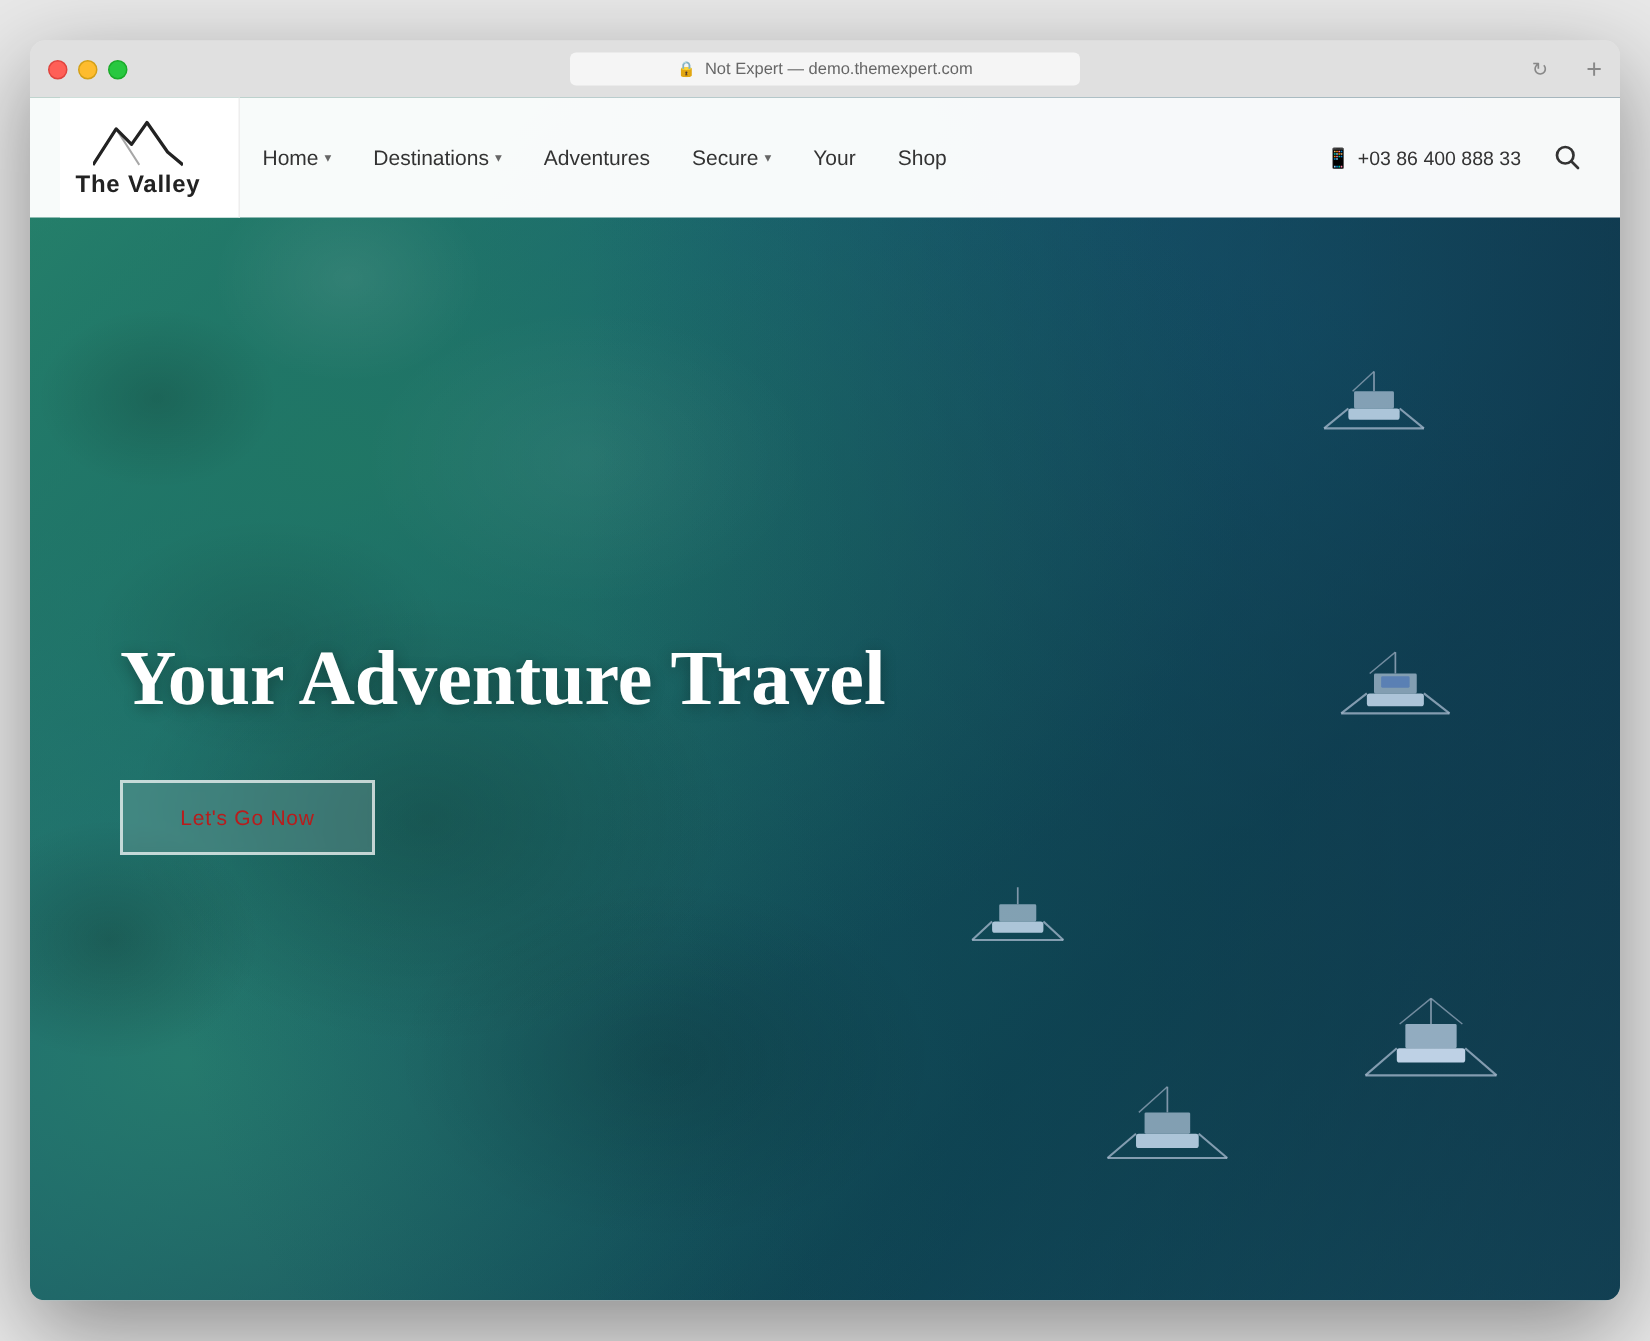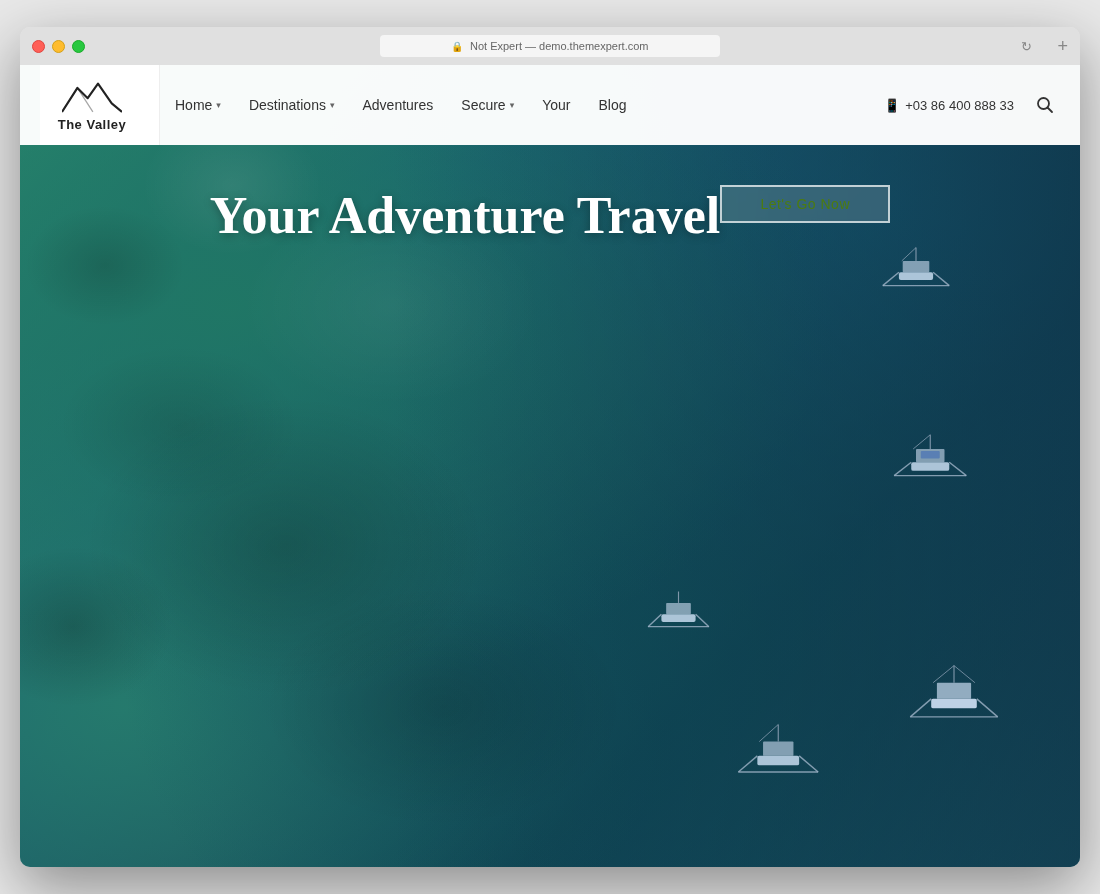--- a/index.html
+++ b/index.html
@@ -161,21 +161,21 @@
       padding-right: 15px;
       margin-right: 15px;
     }
 
     .logo-mountains {
       width: 60px;
       height: 35px;
     }
 
     .logo-text {
-      font-size: 13px;
+      font-size: 16px;
       font-weight: 700;
       color: #222;
       text-align: center;
       margin-top: 3px;
       letter-spacing: 0.5px;
     }
 
     .nav-links {
       display: flex;
       align-items: center;
@@ -223,21 +223,21 @@
       font-size: 16px;
       color: #333;
     }
 
     
     .hero-content {
       position: relative;
       z-index: 5;
       flex: 1;
       display: flex;
-      flex-direction: row;
+      flex-direction: column;
       justify-content: center;
       padding: 0 60px 60px;
       padding-top: 40px;
     }
 
     .hero-title {
       font-size: 52px;
       font-weight: 700;
       color: white;
       line-height: 1.2;
@@ -245,24 +245,24 @@
       text-shadow: 0 2px 10px rgba(0,0,0,0.3);
       margin-bottom: 35px;
       font-family: Georgia, serif;
     }
 
     .hero-btn {
       display: inline-flex;
       align-items: center;
       justify-content: center;
       width: 170px;
-      height: 38px;
+      height: 50px;
       border: 2px solid rgba(255,255,255,0.7);
       background: rgba(255,255,255,0.15);
-      color: #4d7c0f;
+      color: #b91c1c;
       font-size: 14px;
       cursor: pointer;
       letter-spacing: 0.5px;
       backdrop-filter: blur(2px);
       transition: background 0.2s;
     }
 
     
     .boats-container {
       position: absolute;
@@ -323,21 +323,21 @@
           <span>Adventures</span>
         </div>
         <div class="nav-item">
           <span>Secure</span>
           <span class="chevron">▾</span>
         </div>
         <div class="nav-item">
           <span>Your</span>
         </div>
         <div class="nav-item">
-          <span>Blog</span>
+          <span>Shop</span>
         </div>
       </div>
 
       <div class="nav-right">
         <div class="phone-num">
           <span>📱</span>
           <span>+03 86 400 888 33</span>
         </div>
         <div class="search-icon-btn">
           <svg width="18" height="18" viewBox="0 0 18 18" fill="none">

